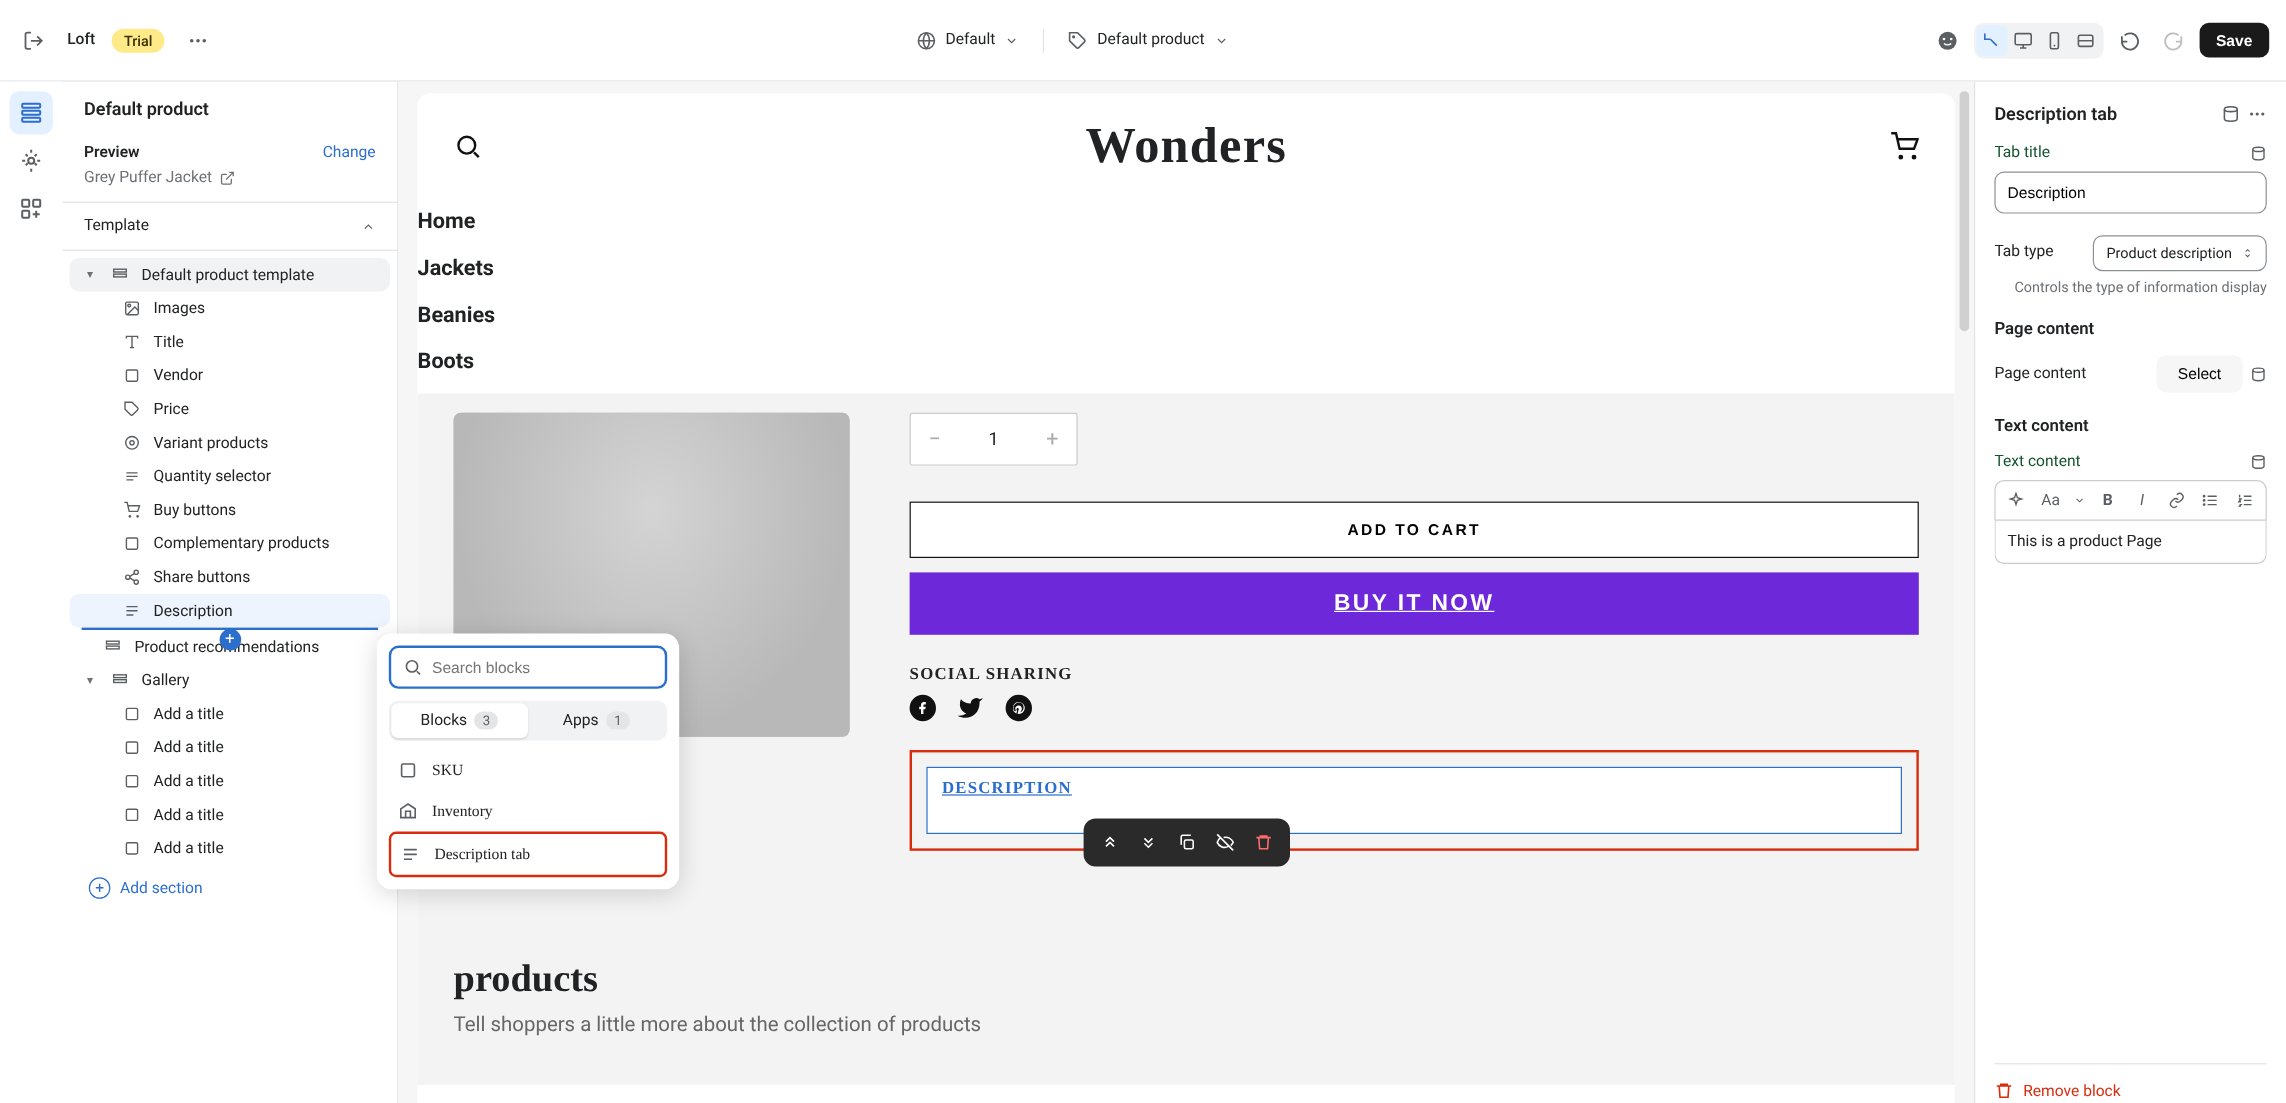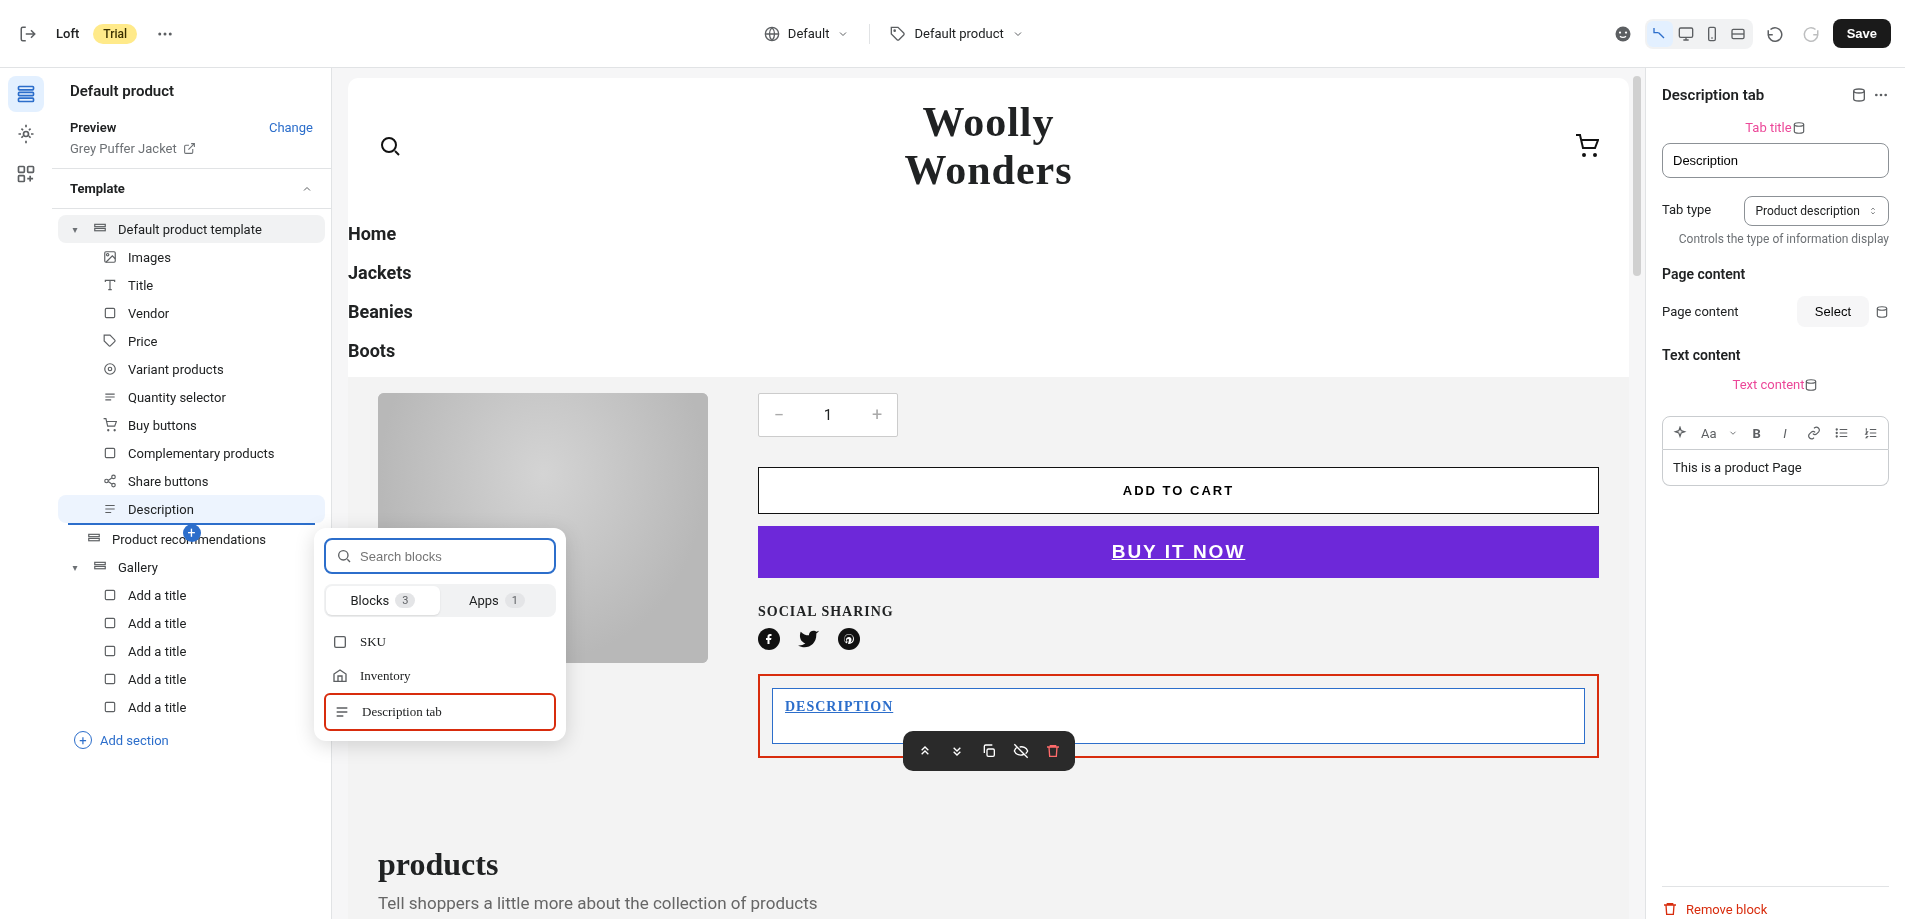--- a/index.html
+++ b/index.html
@@ -22,21 +22,21 @@
 .leftrail { width: 52px; background: #fff; padding-top: 8px; display: flex; flex-direction: column; align-items: center; gap: 4px; }
 .leftrail .icon-btn { width: 36px; height: 36px; border-radius: 8px; }
 .leftrail .icon-btn.sel { background: #e3f0ff; }
 .sidebar { width: 280px; border-right: 1px solid #e1e3e5; display: flex; flex-direction: column; position: relative; }
 .sb-head { padding: 14px 18px 10px; font-weight: 600; font-size: 15px; }
 .sb-preview { padding: 10px 18px 12px; border-bottom: 1px solid #e1e3e5; }
 .sb-preview-top { display: flex; justify-content: space-between; align-items: center; }
 .sb-preview-top .label { font-weight: 600; font-size: 13px; }
 .change-link { color: #2c6ecb; cursor: pointer; font-size: 13px; }
 .sb-preview-item { display: flex; align-items: center; gap: 6px; margin-top: 6px; color: #6d7175; font-size: 13px; cursor: pointer; }
-.sb-template { padding: 12px 18px; font-weight: 700; font-size: 13px; display: flex; justify-content: space-between; align-items: center; border-bottom: 1px solid #e1e3e5; }
+.sb-template { padding: 12px 18px; font-weight: 400; font-size: 13px; display: flex; justify-content: space-between; align-items: center; border-bottom: 1px solid #e1e3e5; }
 .sb-tree { flex: 1; overflow-y: auto; padding: 6px; position: relative; }
 .tree-item { display: flex; align-items: center; gap: 10px; padding: 6px 10px; border-radius: 8px; cursor: pointer; font-size: 13px; color: #202223; }
 .tree-item.sel { background: #f1f2f3; }
 .tree-item.highlighted { background: #edf4fe; }
 .tree-item .chev { width: 14px; display: flex; justify-content: center; color: #6d7175; font-size: 10px; }
 .tree-item .ico { width: 16px; height: 16px; display: flex; align-items: center; justify-content: center; color: #5c5f62; }
 .tree-child { padding-left: 28px; }
 .tree-grand { padding-left: 44px; }
 .add-plus { position: relative; height: 0; }
 .add-plus-dot { position: absolute; left: 50%; top: -1px; transform: translateX(-50%); width: 18px; height: 18px; background: #2c6ecb; border-radius: 50%; color: #fff; display: flex; align-items: center; justify-content: center; font-size: 14px; cursor: pointer; z-index: 5; }
@@ -67,28 +67,28 @@
 .desc-box { border: 1.5px solid #2c6ecb; padding: 10px 12px 28px; background: #fff; }
 .desc-box-title { font-family: Georgia, serif; font-size: 14px; font-weight: 700; letter-spacing: 1px; color: #2c6ecb; text-decoration: underline; }
 .float-toolbar { position: absolute; left: 50%; transform: translateX(-50%); bottom: 182px; background: #2a2a2a; border-radius: 10px; padding: 6px 8px; display: flex; gap: 4px; z-index: 10; }
 .float-toolbar .ftb { width: 28px; height: 28px; display: flex; align-items: center; justify-content: center; color: #fff; cursor: pointer; border-radius: 6px; }
 .float-toolbar .ftb.del { color: #ff6b6b; }
 .related-title { font-family: Georgia, serif; font-size: 32px; font-weight: 700; margin-top: 88px; }
 .related-sub { color: #666; font-size: 17px; margin-top: 10px; }
 .rightpanel { width: 260px; border-left: 1px solid #e1e3e5; padding: 18px 16px; display: flex; flex-direction: column; }
 .rp-head { display: flex; justify-content: space-between; align-items: center; font-weight: 600; font-size: 15px; margin-bottom: 16px; }
 .rp-head-icons { display: flex; gap: 6px; }
-.rp-label { font-size: 13px; color: #ec4899; margin-bottom: 8px; display: flex; justify-content: center; align-items: center; }
+.rp-label { font-size: 13px; color: #14532d; margin-bottom: 8px; display: flex; justify-content: space-between; align-items: center; }
 .rp-input { width: 100%; padding: 9px 10px; border: 1px solid #8c9196; border-radius: 8px; font-size: 13px; margin-bottom: 18px; }
 .rp-row { display: flex; justify-content: space-between; align-items: flex-start; gap: 10px; margin-bottom: 6px; }
 .rp-select { padding: 7px 10px; border: 1px solid #8c9196; border-radius: 8px; font-size: 12px; background: #fff; cursor: pointer; display: flex; align-items: center; gap: 8px; }
 .rp-help { font-size: 12px; color: #6d7175; margin-bottom: 20px; }
 .rp-section-title { font-weight: 600; font-size: 14px; margin-bottom: 14px; }
 .rp-select-btn { background: #f6f6f7; border: none; padding: 8px 18px; border-radius: 8px; cursor: pointer; font-size: 13px; }
-.rte-toolbar { border: 1px solid #c9cccf; border-radius: 8px 8px 0 0; padding: 4px 6px; display: flex; gap: 6px; align-items: center; margin-top: 16px; }
+.rte-toolbar { border: 1px solid #c9cccf; border-radius: 8px 8px 0 0; padding: 4px 6px; display: flex; gap: 6px; align-items: center; }
 .rte-toolbar .rtb { width: 24px; height: 24px; display: flex; align-items: center; justify-content: center; cursor: pointer; color: #5c5f62; border-radius: 4px; }
 .rte-body { border: 1px solid #c9cccf; border-top: none; border-radius: 0 0 8px 8px; padding: 10px; font-size: 13px; min-height: 34px; }
 .rp-footer { margin-top: auto; border-top: 1px solid #e1e3e5; padding-top: 14px; }
 .remove-block { display: flex; align-items: center; gap: 8px; color: #d82c0d; cursor: pointer; font-size: 13px; }
 .popup { position: absolute; left: 314px; top: 528px; width: 252px; background: #fff; border-radius: 12px; box-shadow: 0 4px 20px rgba(0,0,0,0.15); padding: 10px; z-index: 100; }
 .popup-search { display: flex; align-items: center; gap: 8px; padding: 8px 10px; border: 2px solid #2c6ecb; border-radius: 8px; }
 .popup-search input { border: none; outline: none; flex: 1; font-size: 13px; }
 .popup-tabs { display: flex; background: #f1f2f3; border-radius: 8px; margin-top: 10px; padding: 2px; }
 .popup-tab { flex: 1; padding: 7px; text-align: center; font-size: 13px; border-radius: 6px; cursor: pointer; display: flex; justify-content: center; gap: 6px; align-items: center; }
 .popup-tab.active { background: #fff; box-shadow: 0 1px 2px rgba(0,0,0,0.1); }
@@ -407,21 +407,20 @@
   <div class="canvas-wrap">
     <div class="canvas">
       <div class="store-header">
         <span>
             <svg width="24" height="24" viewBox="0 0 24 24" fill="none" stroke="#111" stroke-width="2">
               <circle cx="11" cy="11" r="7"></circle>
               <path d="M21 21l-4-4"></path>
             </svg>
           </span>
         <div class="store-title">
-          <div>Woolly</div>
           <div>Wonders</div>
         </div>
         <span>
             <svg width="24" height="24" viewBox="0 0 24 24" fill="none" stroke="#111" stroke-width="2">
               <circle cx="9" cy="21" r="1"></circle>
               <circle cx="20" cy="21" r="1"></circle>
               <path d="M1 1h4l3 13h12l3-8H6"></path>
             </svg>
           </span>
       </div>

